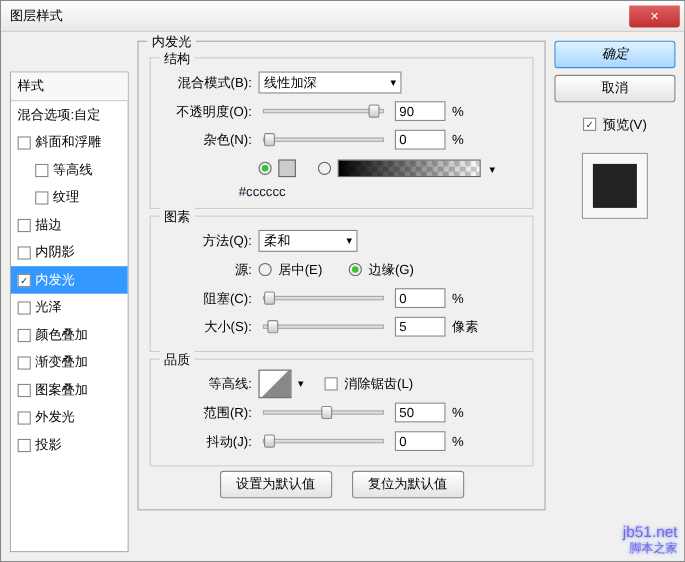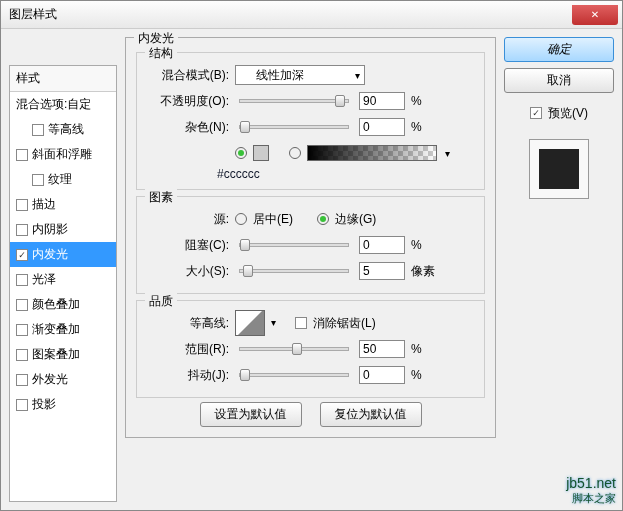--- a/index.html
+++ b/index.html
@@ -16,66 +16,66 @@
 .left-item.indent { padding-left: 22px; }
 .cb { width: 12px; height: 12px; border: 1px solid #888; background: #fff; display: inline-flex; align-items: center; justify-content: center; font-size: 9px; color: #333; }
 .cb.checked::after { content: "✓"; }
 .center-panel { flex: 1; }
 .fieldset { border: 1px solid #aaa; padding: 8px 10px 10px; margin-bottom: 4px; position: relative; }
 .fieldset .legend { position: absolute; top: -8px; left: 8px; background: #f0f0f0; padding: 0 4px; font-size: 12px; }
 .subset { border: 1px solid #ccc; padding: 8px 10px; margin-top: 6px; position: relative; }
 .subset .sublegend { position: absolute; top: -8px; left: 8px; background: #f0f0f0; padding: 0 4px; font-size: 12px; }
 .row { display: flex; align-items: center; height: 24px; gap: 6px; margin: 2px 0; }
 .label { width: 82px; text-align: right; }
-.select { border: 1px solid #888; background: #fff; height: 20px; padding: 0 18px 0 20px; position: relative; display: inline-flex; align-items: center; min-width: 90px; }
+.select { border: 1px solid #888; background: #fff; height: 20px; padding: 0 18px 0 4px; position: relative; display: inline-flex; align-items: center; min-width: 90px; }
 .select::after { content: "▾"; position: absolute; right: 4px; font-size: 10px; }
 .slider { flex: 1; height: 4px; background: #ddd; border: 1px solid #aaa; position: relative; max-width: 110px; margin: 0 4px; }
 .thumb { position: absolute; top: -5px; width: 10px; height: 12px; background: linear-gradient(#fff,#ccc); border: 1px solid #888; border-radius: 2px; }
 .numbox { width: 46px; height: 18px; border: 1px solid #888; background: #fff; text-align: left; padding: 0 3px; display: inline-flex; align-items: center; }
 .radio { width: 12px; height: 12px; border: 1px solid #666; border-radius: 50%; display: inline-flex; align-items: center; justify-content: center; }
 .radio.on::after { content: ""; width: 6px; height: 6px; background: #39c139; border-radius: 50%; }
 .swatch { width: 16px; height: 16px; border: 1px solid #666; display: inline-block; }
 .gradient-bar { width: 130px; height: 16px; border: 1px solid #666; background: repeating-conic-gradient(#ccc 0 25%, #fff 0 50%) 0 0/10px 10px; position: relative; }
 .gradient-bar::before { content: ""; position: absolute; inset: 0; background: linear-gradient(to right, #000, transparent); }
 .gradient-bar::after { content: "▾"; position: absolute; right: -14px; top: 2px; font-size: 10px; }
 .red-note { color: #0f172a; font-size: 12px; margin-left: 70px; }
 .contour { width: 30px; height: 26px; border: 1px solid #666; background: linear-gradient(135deg, #fff 49%, #888 51%); position: relative; }
 .contour::after { content: "▾"; position: absolute; right: -12px; top: 6px; font-size: 10px; }
 .btn { border: 1px solid #888; background: linear-gradient(#fff,#e4e4e4); padding: 3px 14px; border-radius: 3px; cursor: pointer; display: inline-block; }
 .right-panel { width: 110px; display: flex; flex-direction: column; gap: 6px; align-items: stretch; }
 .btn-primary { border: 1px solid #3a8fd8; background: linear-gradient(#dff1ff,#a8d8ff); padding: 3px 0; border-radius: 3px; text-align: center; cursor: pointer; font-style: italic; }
 .btn-side { border: 1px solid #888; background: linear-gradient(#fff,#e4e4e4); padding: 3px 0; border-radius: 3px; text-align: center; cursor: pointer; }
 .preview-box { width: 60px; height: 60px; border: 1px solid #999; background: #f8f8f8; margin: 6px auto 0; display: flex; align-items: center; justify-content: center; }
 .preview-inner { width: 40px; height: 40px; background: #222; }
 .btn-row { display: flex; justify-content: center; gap: 18px; margin-top: 4px; }
-.watermark { position: absolute; right: 6px; bottom: 4px; color: #14532d; font-size: 14px; text-shadow: 0 0 3px #3a8fd8; }
+.watermark { position: absolute; right: 6px; bottom: 4px; color: #8b5cf6; font-size: 14px; text-shadow: 0 0 3px #3a8fd8; }
 .watermark .sub { font-size: 11px; display:block; text-align:right; }
 </style>
 </head>
 <body>
 
 <div class="window">
   <div class="titlebar">
     <span class="titlebar-text">图层样式</span>
     <div class="close-btn">✕</div>
   </div>
   <div class="content">
     <div class="left-panel">
       <div class="left-header">样式</div>
       <div class="left-item">
           <span>混合选项:自定</span>
         </div>
       <div id="style-items">
+          <div class="left-item">
+            <span class="cb"></span>
+            <span>斜面和浮雕</span>
+          </div>
           <div class="left-item indent">
             <span class="cb"></span>
             <span>等高线</span>
-          </div>
-          <div class="left-item">
-            <span class="cb"></span>
-            <span>斜面和浮雕</span>
           </div>
           <div class="left-item indent">
             <span class="cb"></span>
             <span>纹理</span>
           </div>
           <div class="left-item">
             <span class="cb"></span>
             <span>描边</span>
           </div>
           <div class="left-item">
@@ -147,20 +147,26 @@
             <span class="swatch" style="background:#cccccc"></span>
             <span style="width:8px"></span>
             <span class="radio"></span>
             <span class="gradient-bar"></span>
           </div>
           <div class="red-note">#cccccc</div>
         </div>
 
         <div class="subset">
           <div class="sublegend">图素</div>
+          <div class="row">
+            <span class="label">方法(Q):</span>
+            <span class="select">
+                <span>柔和</span>
+              </span>
+          </div>
           <div class="row">
             <span class="label">源:</span>
             <span class="radio"></span>
             <span>居中(E)</span>
             <span style="width:12px"></span>
             <span class="radio on"></span>
             <span>边缘(G)</span>
           </div>
           <div class="row">
             <span class="label">阻塞(C):</span>

